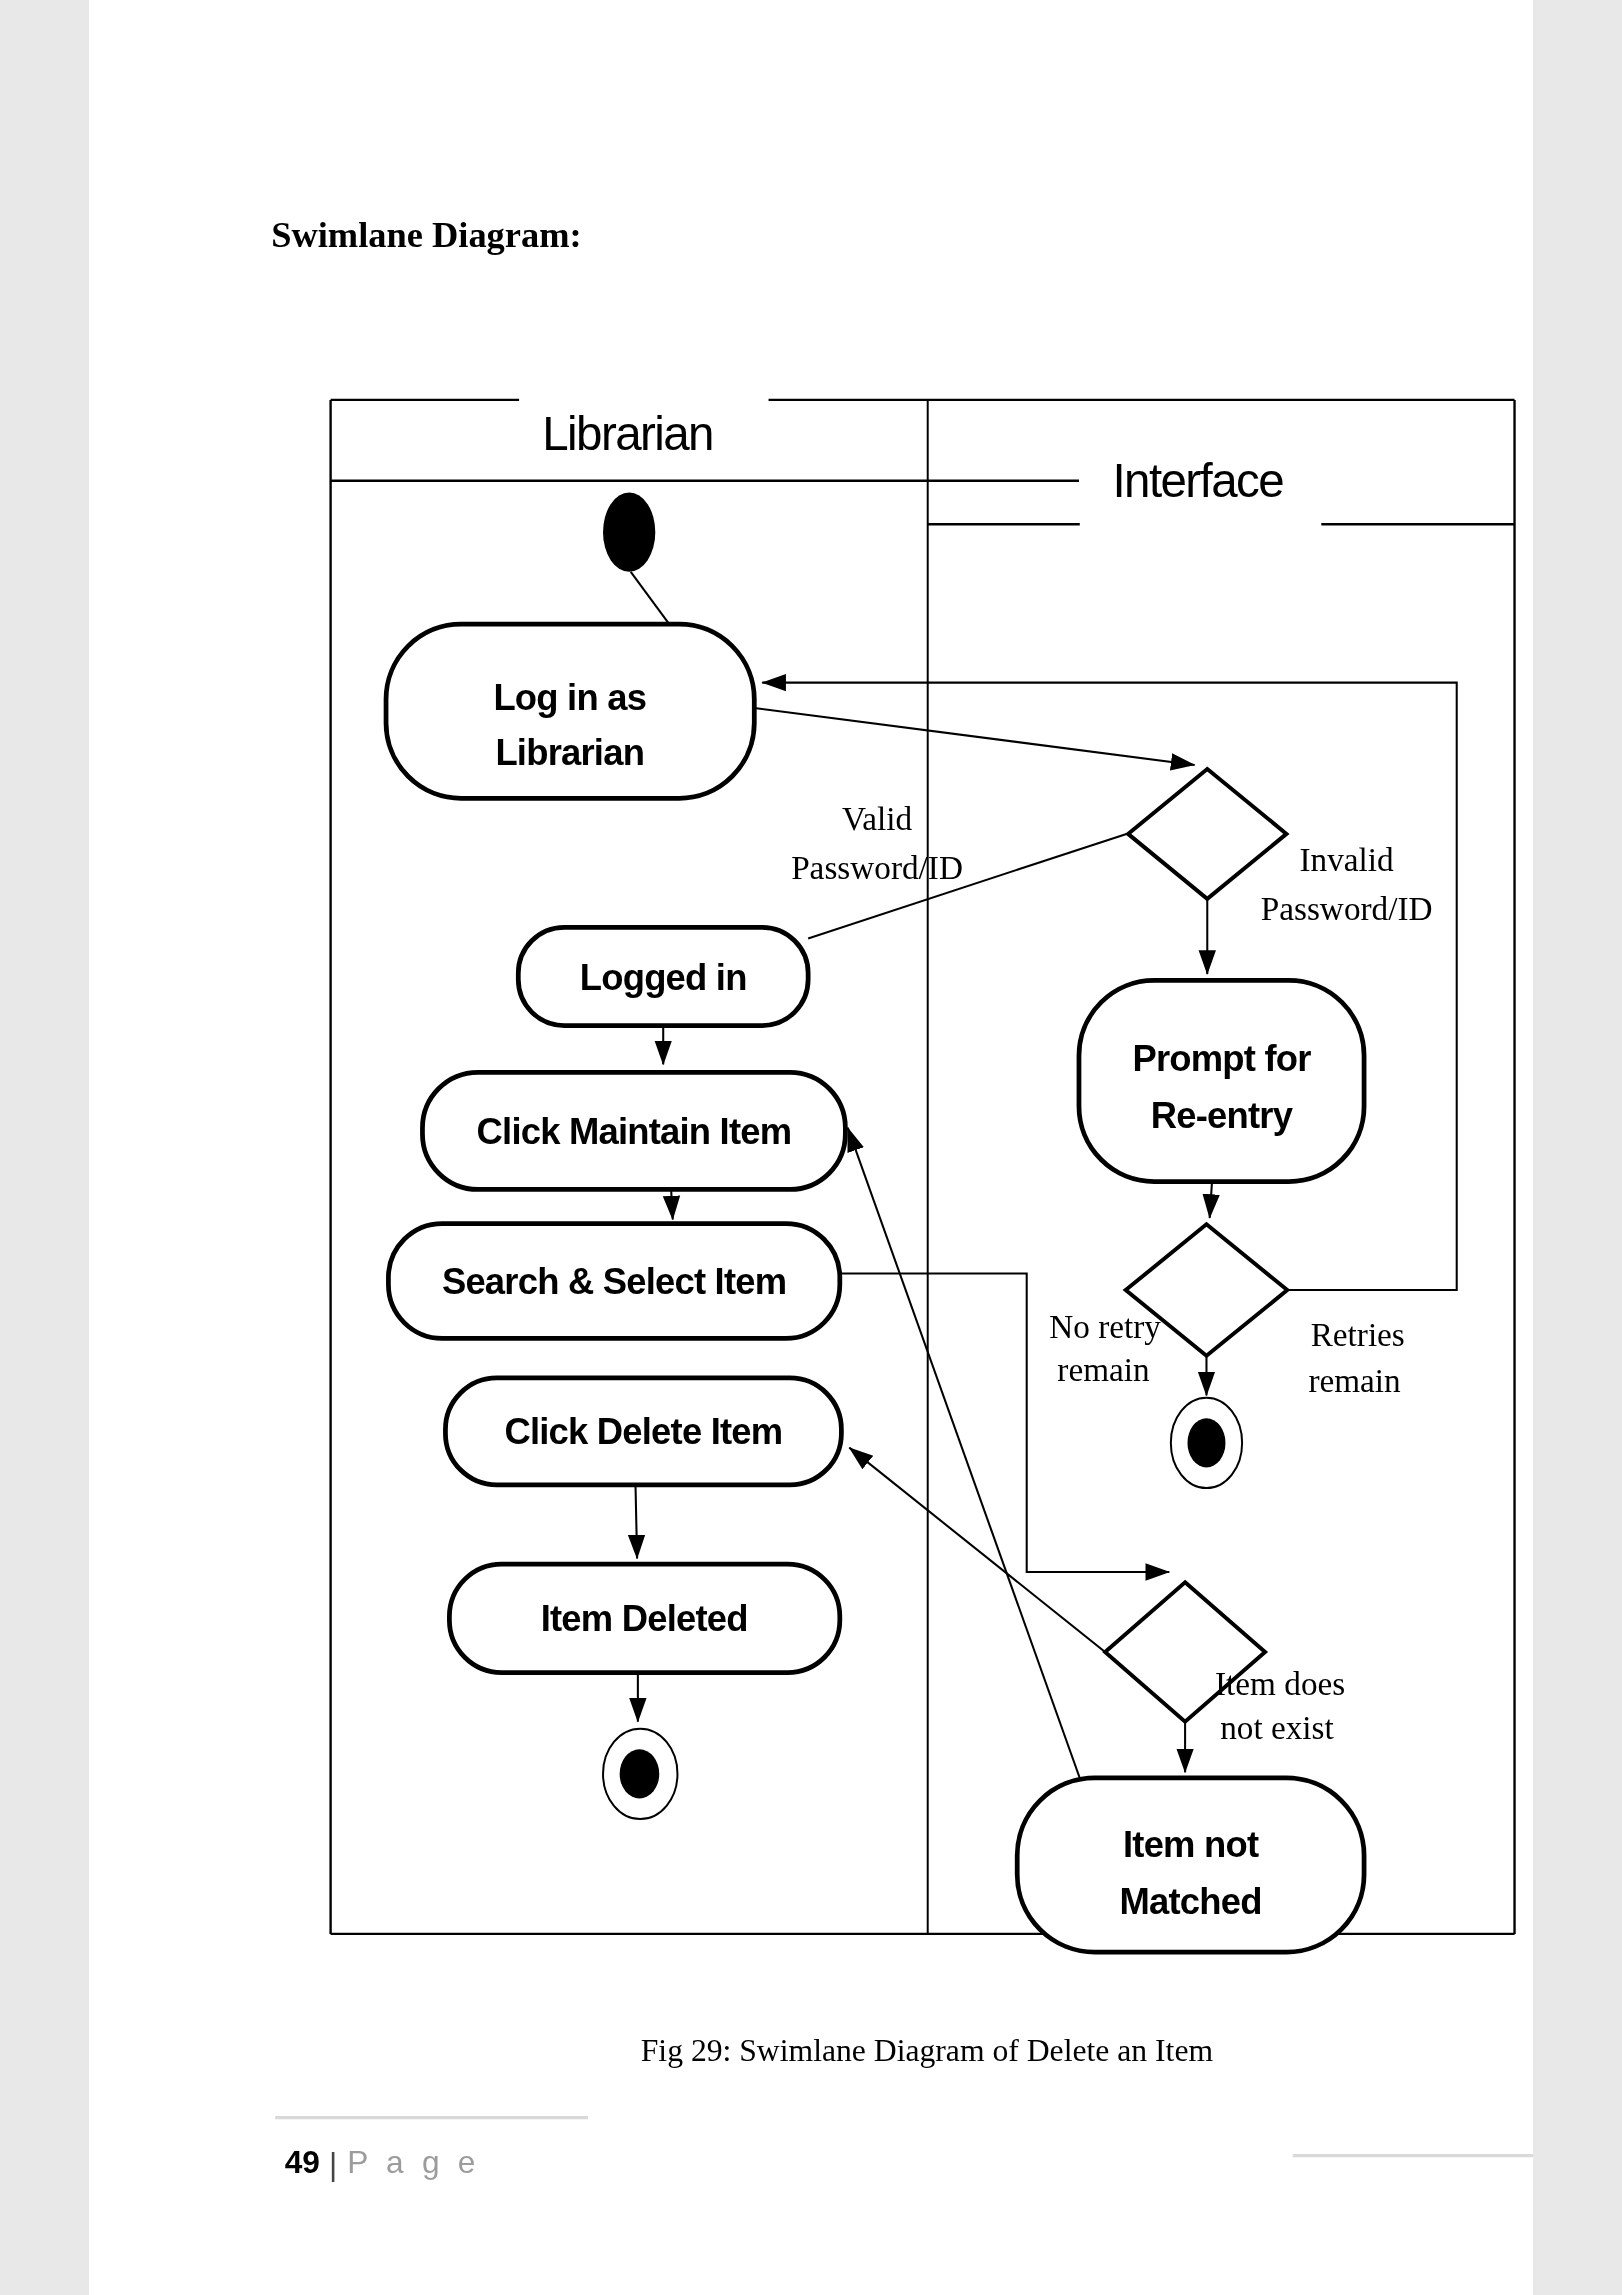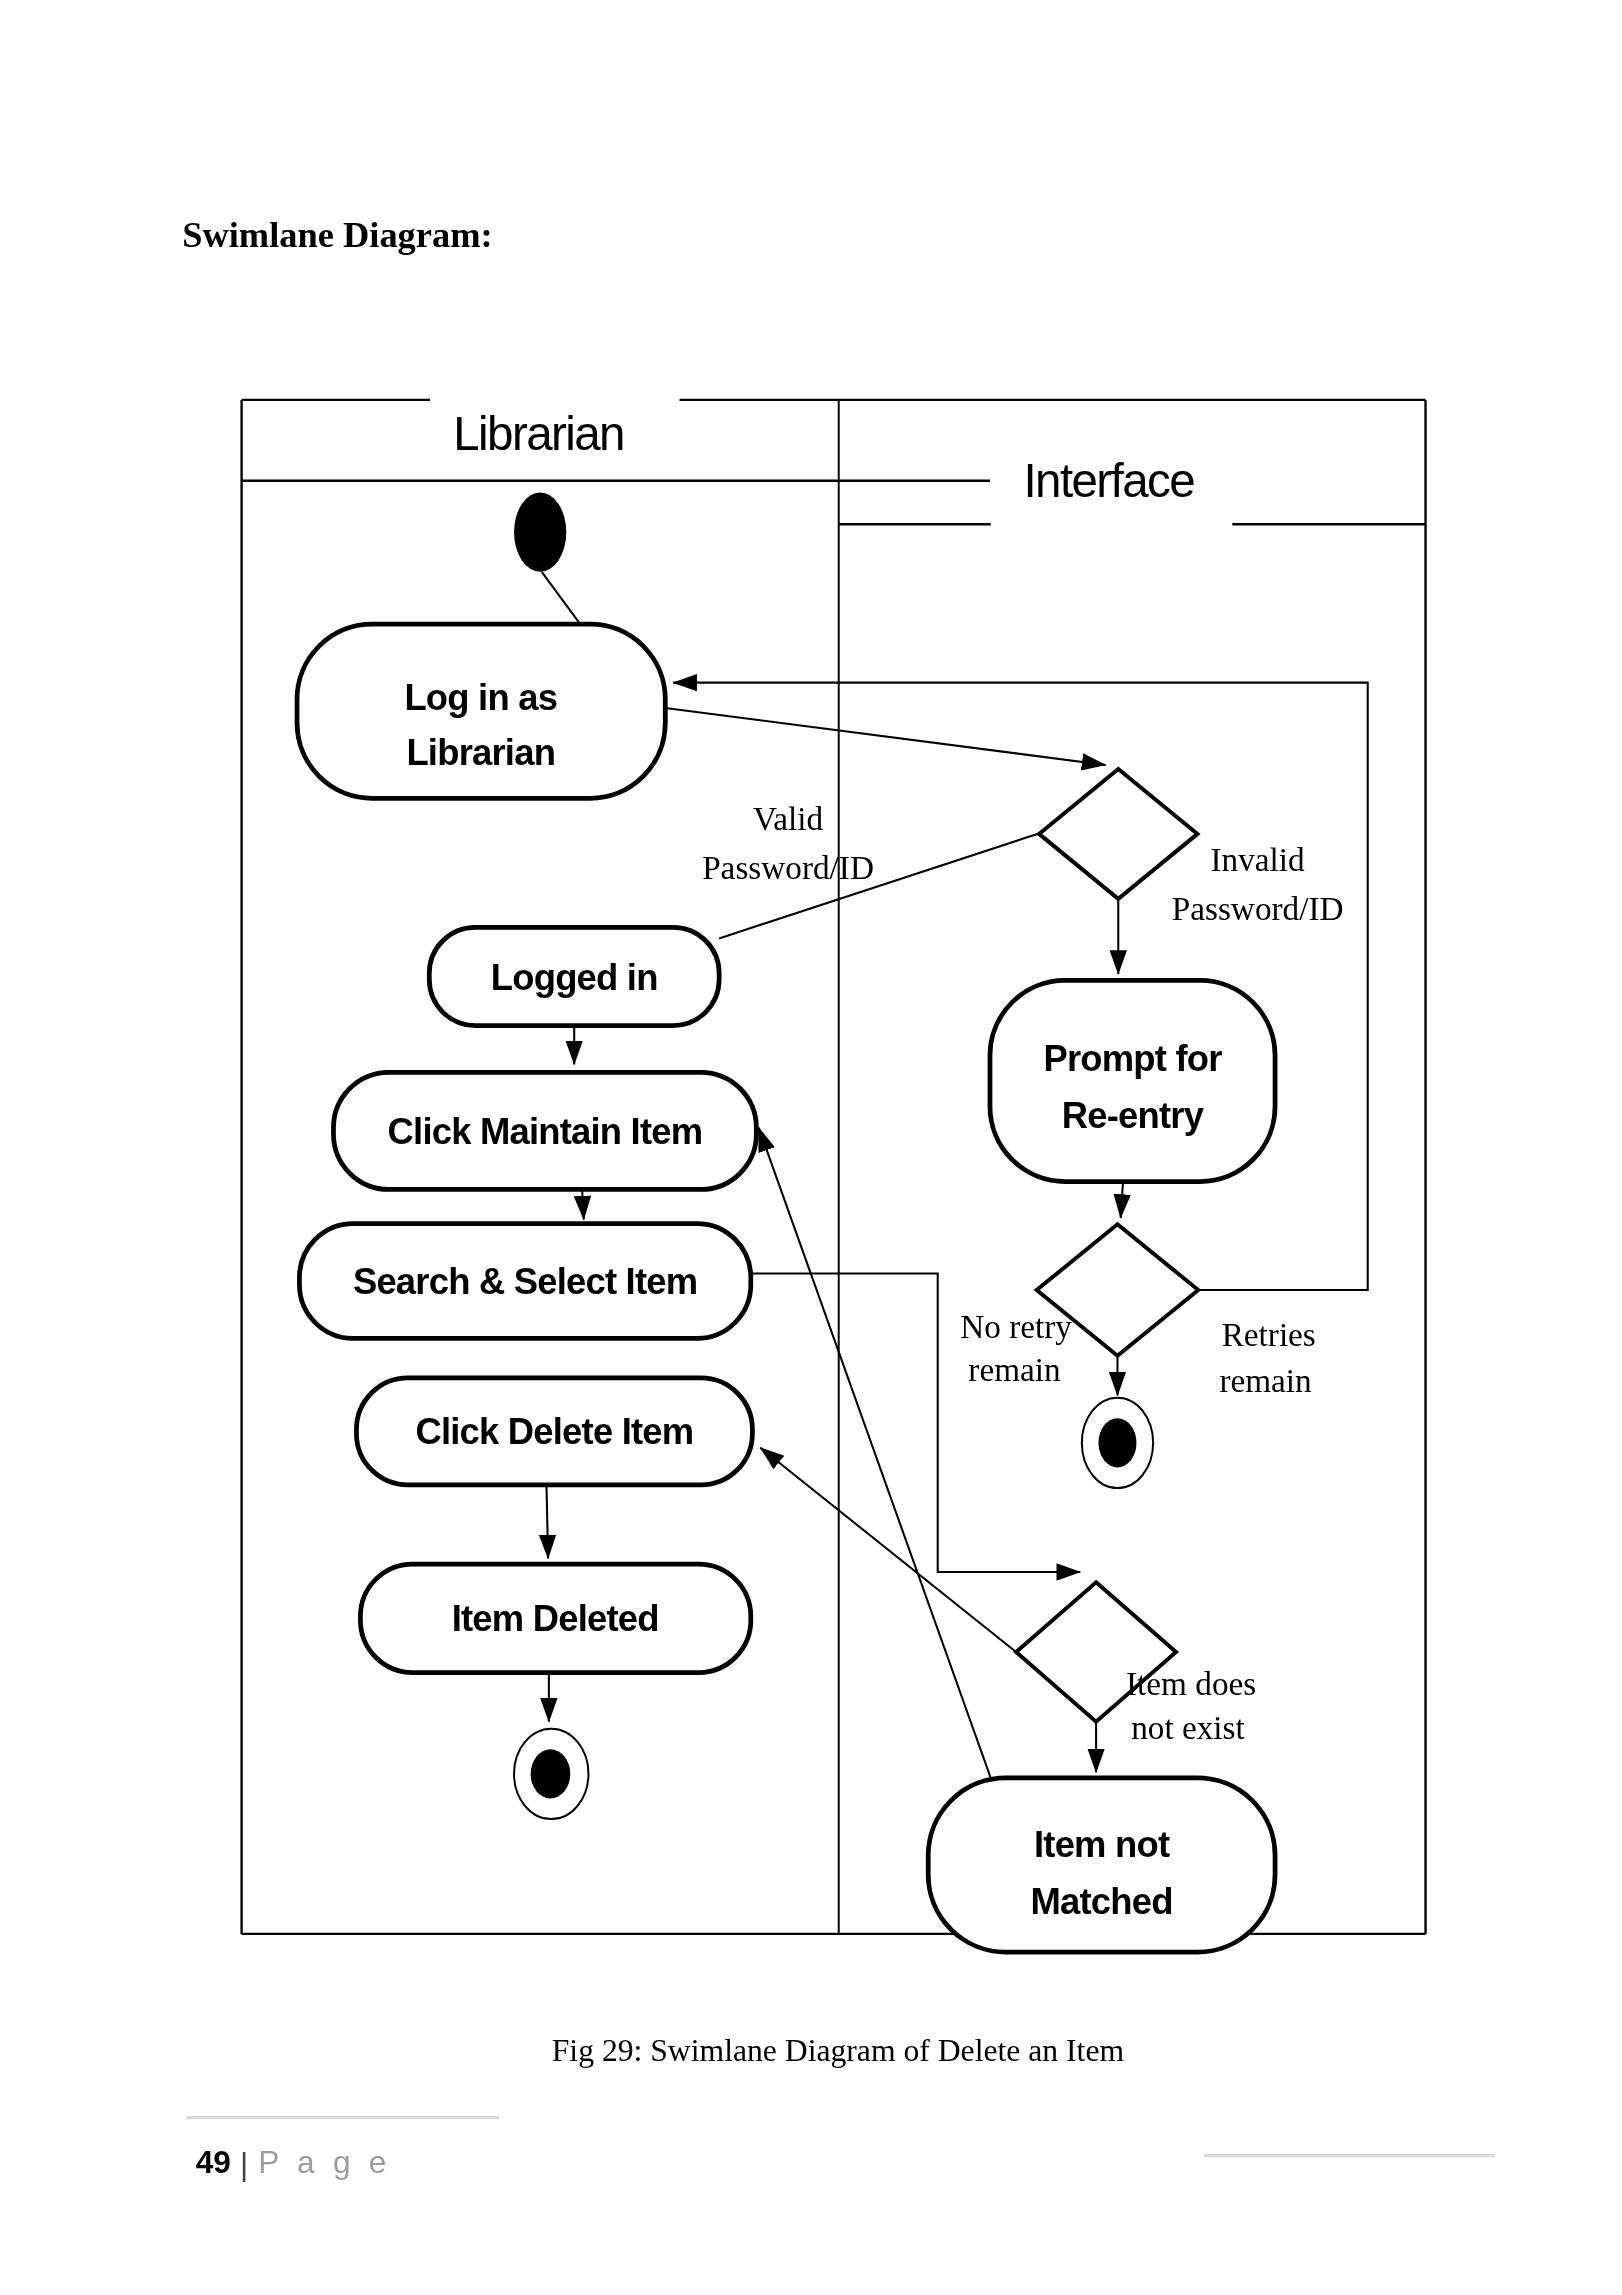--- a/index.html
+++ b/index.html
@@ -1,17 +1,17 @@
 <!DOCTYPE html>
 <html style="font-size:12.7px"><head>
 <meta charset="utf-8">
 <style>
   html,body{margin:0;padding:0;background:#e8e8e8;}
   .page{
-    width:1622px;height:2295px;background:#ffffff;position:relative;
+    width:1444px;height:2295px;background:#ffffff;position:relative;
     margin:0 auto;font-family:"Liberation Serif",serif;overflow:hidden;
   }
   svg{position:absolute;left:0;top:0;}
   .ink{stroke:#000000;fill:none;}
   .thin{stroke-width:2.5px;}
   .frame{stroke-width:3px;}
   .node{stroke:#000000;stroke-width:6px;fill:#ffffff;}
   .decision{stroke:#000000;stroke-width:5px;fill:#ffffff;}
   .edge{stroke:#000000;stroke-width:2.6px;fill:none;}
   .doc-title{font:bold 46px "Liberation Serif",serif;fill:#000;}

